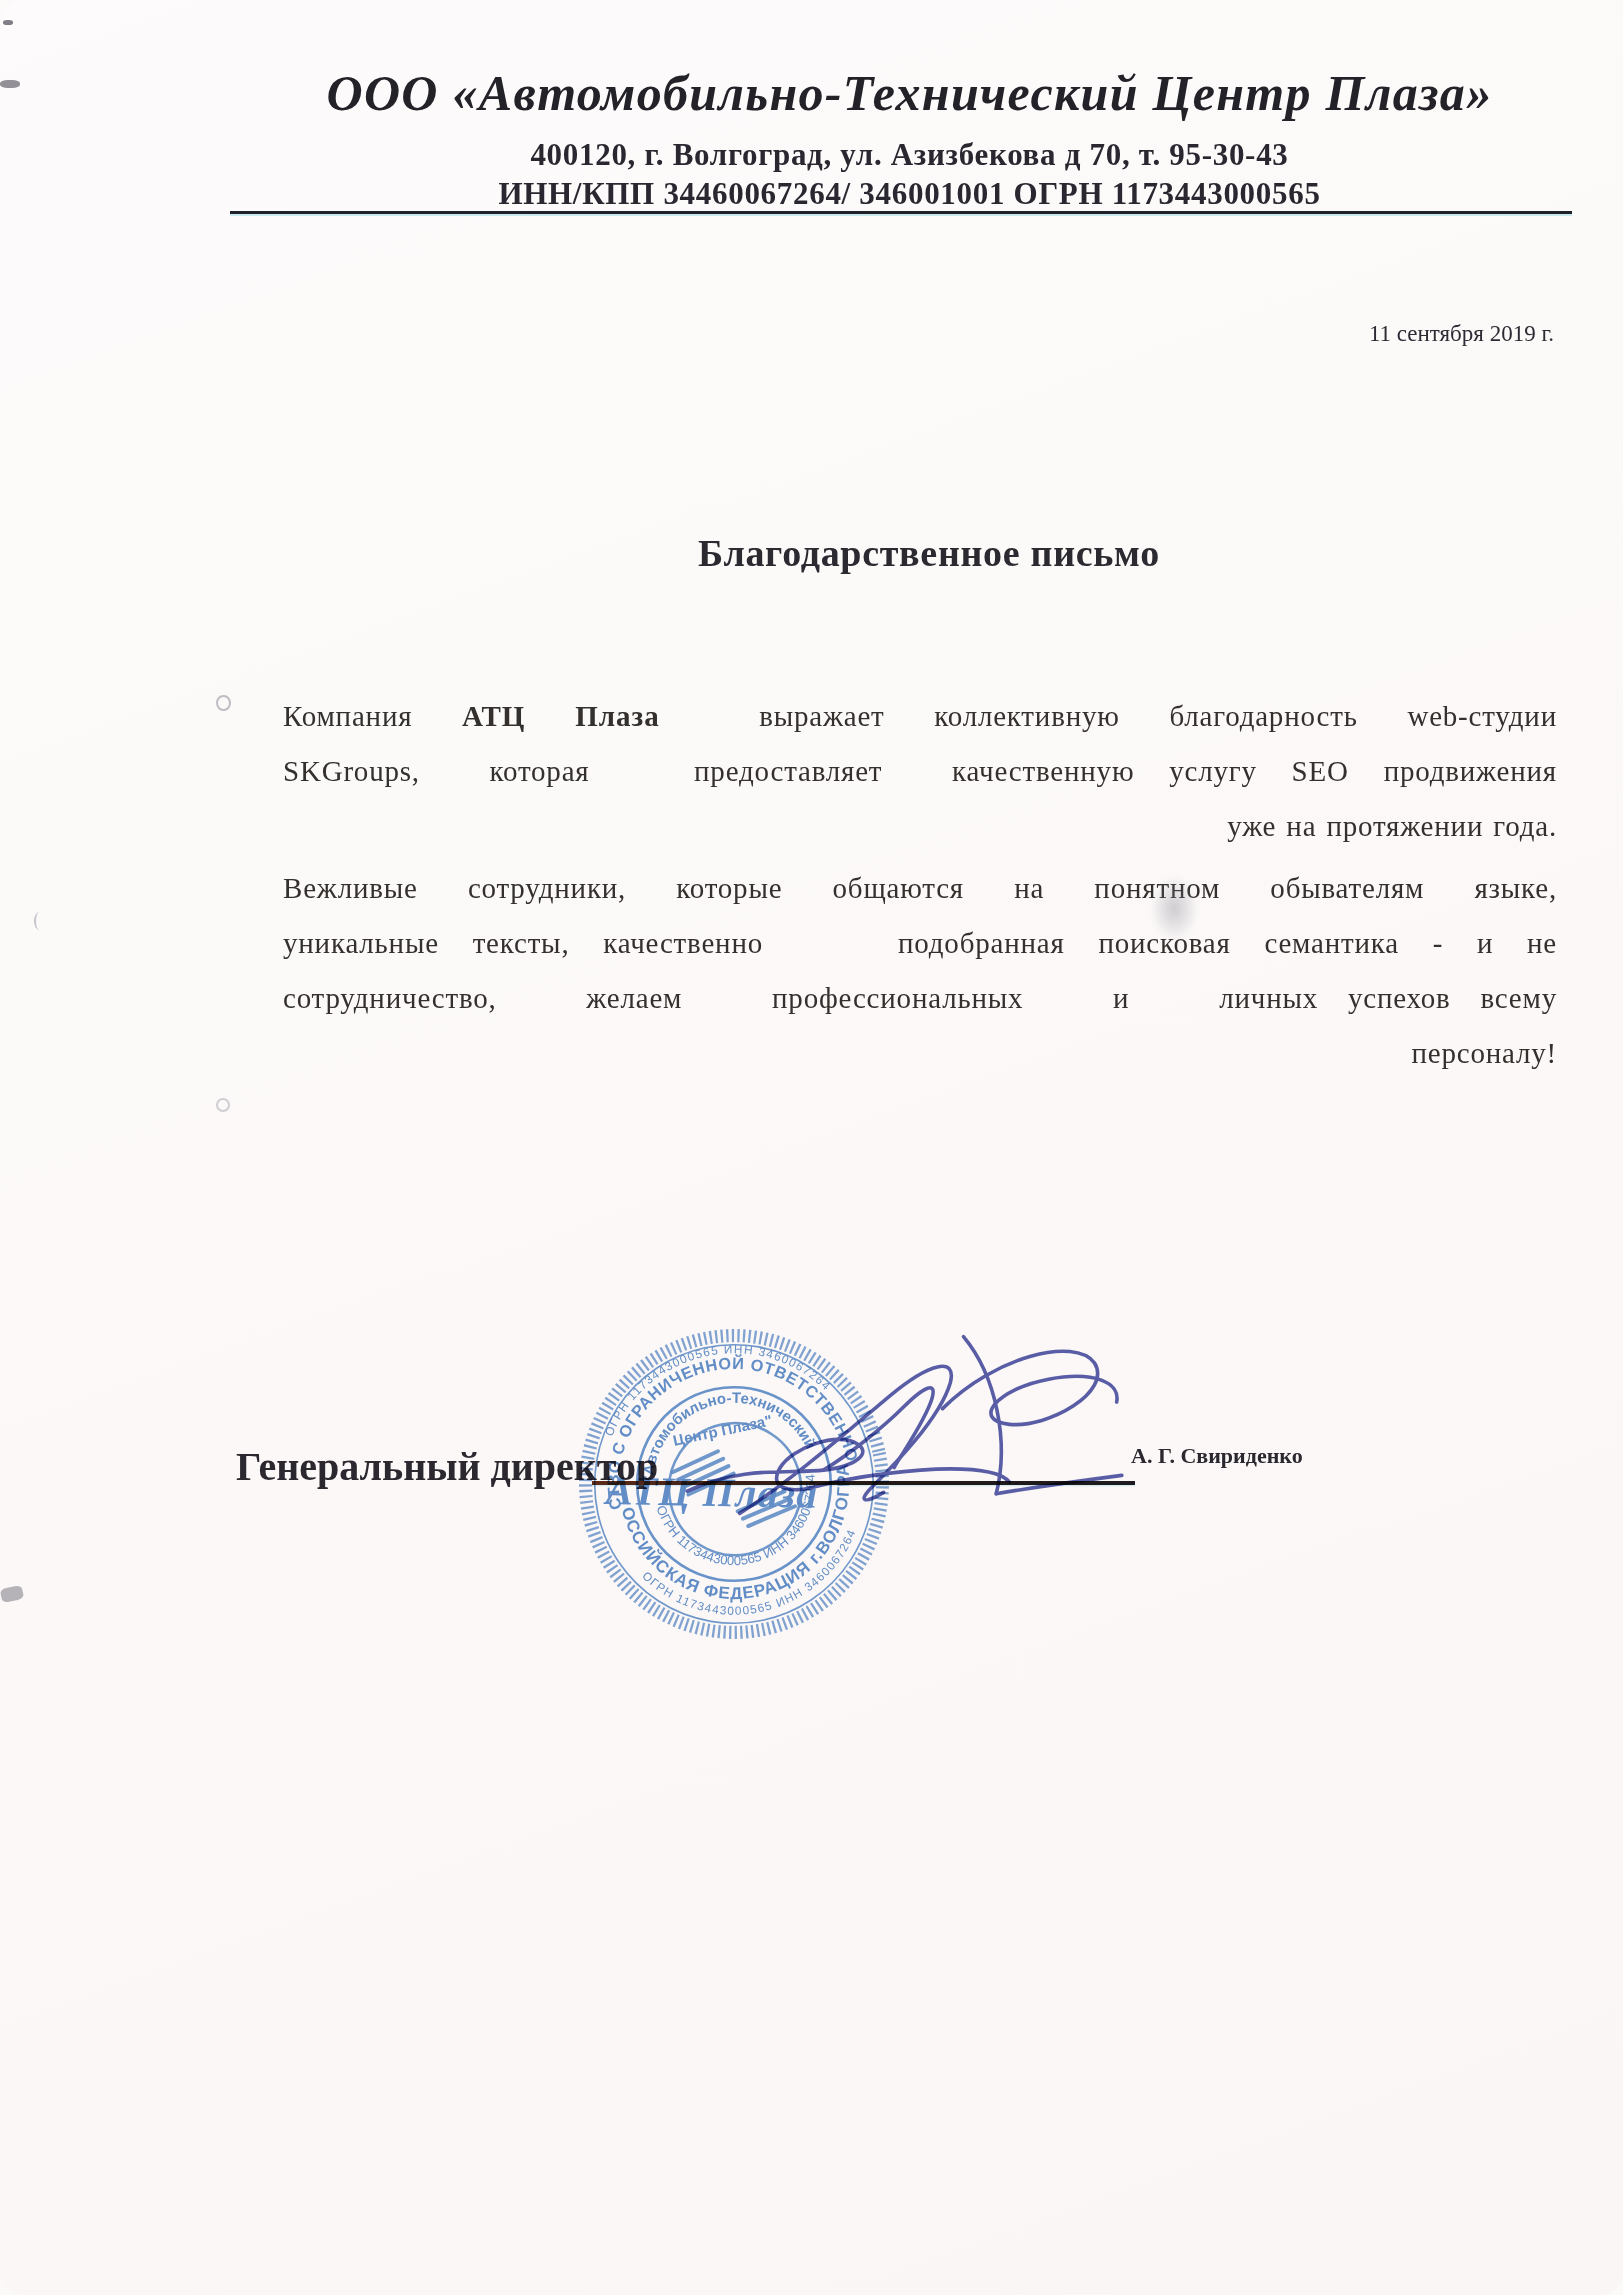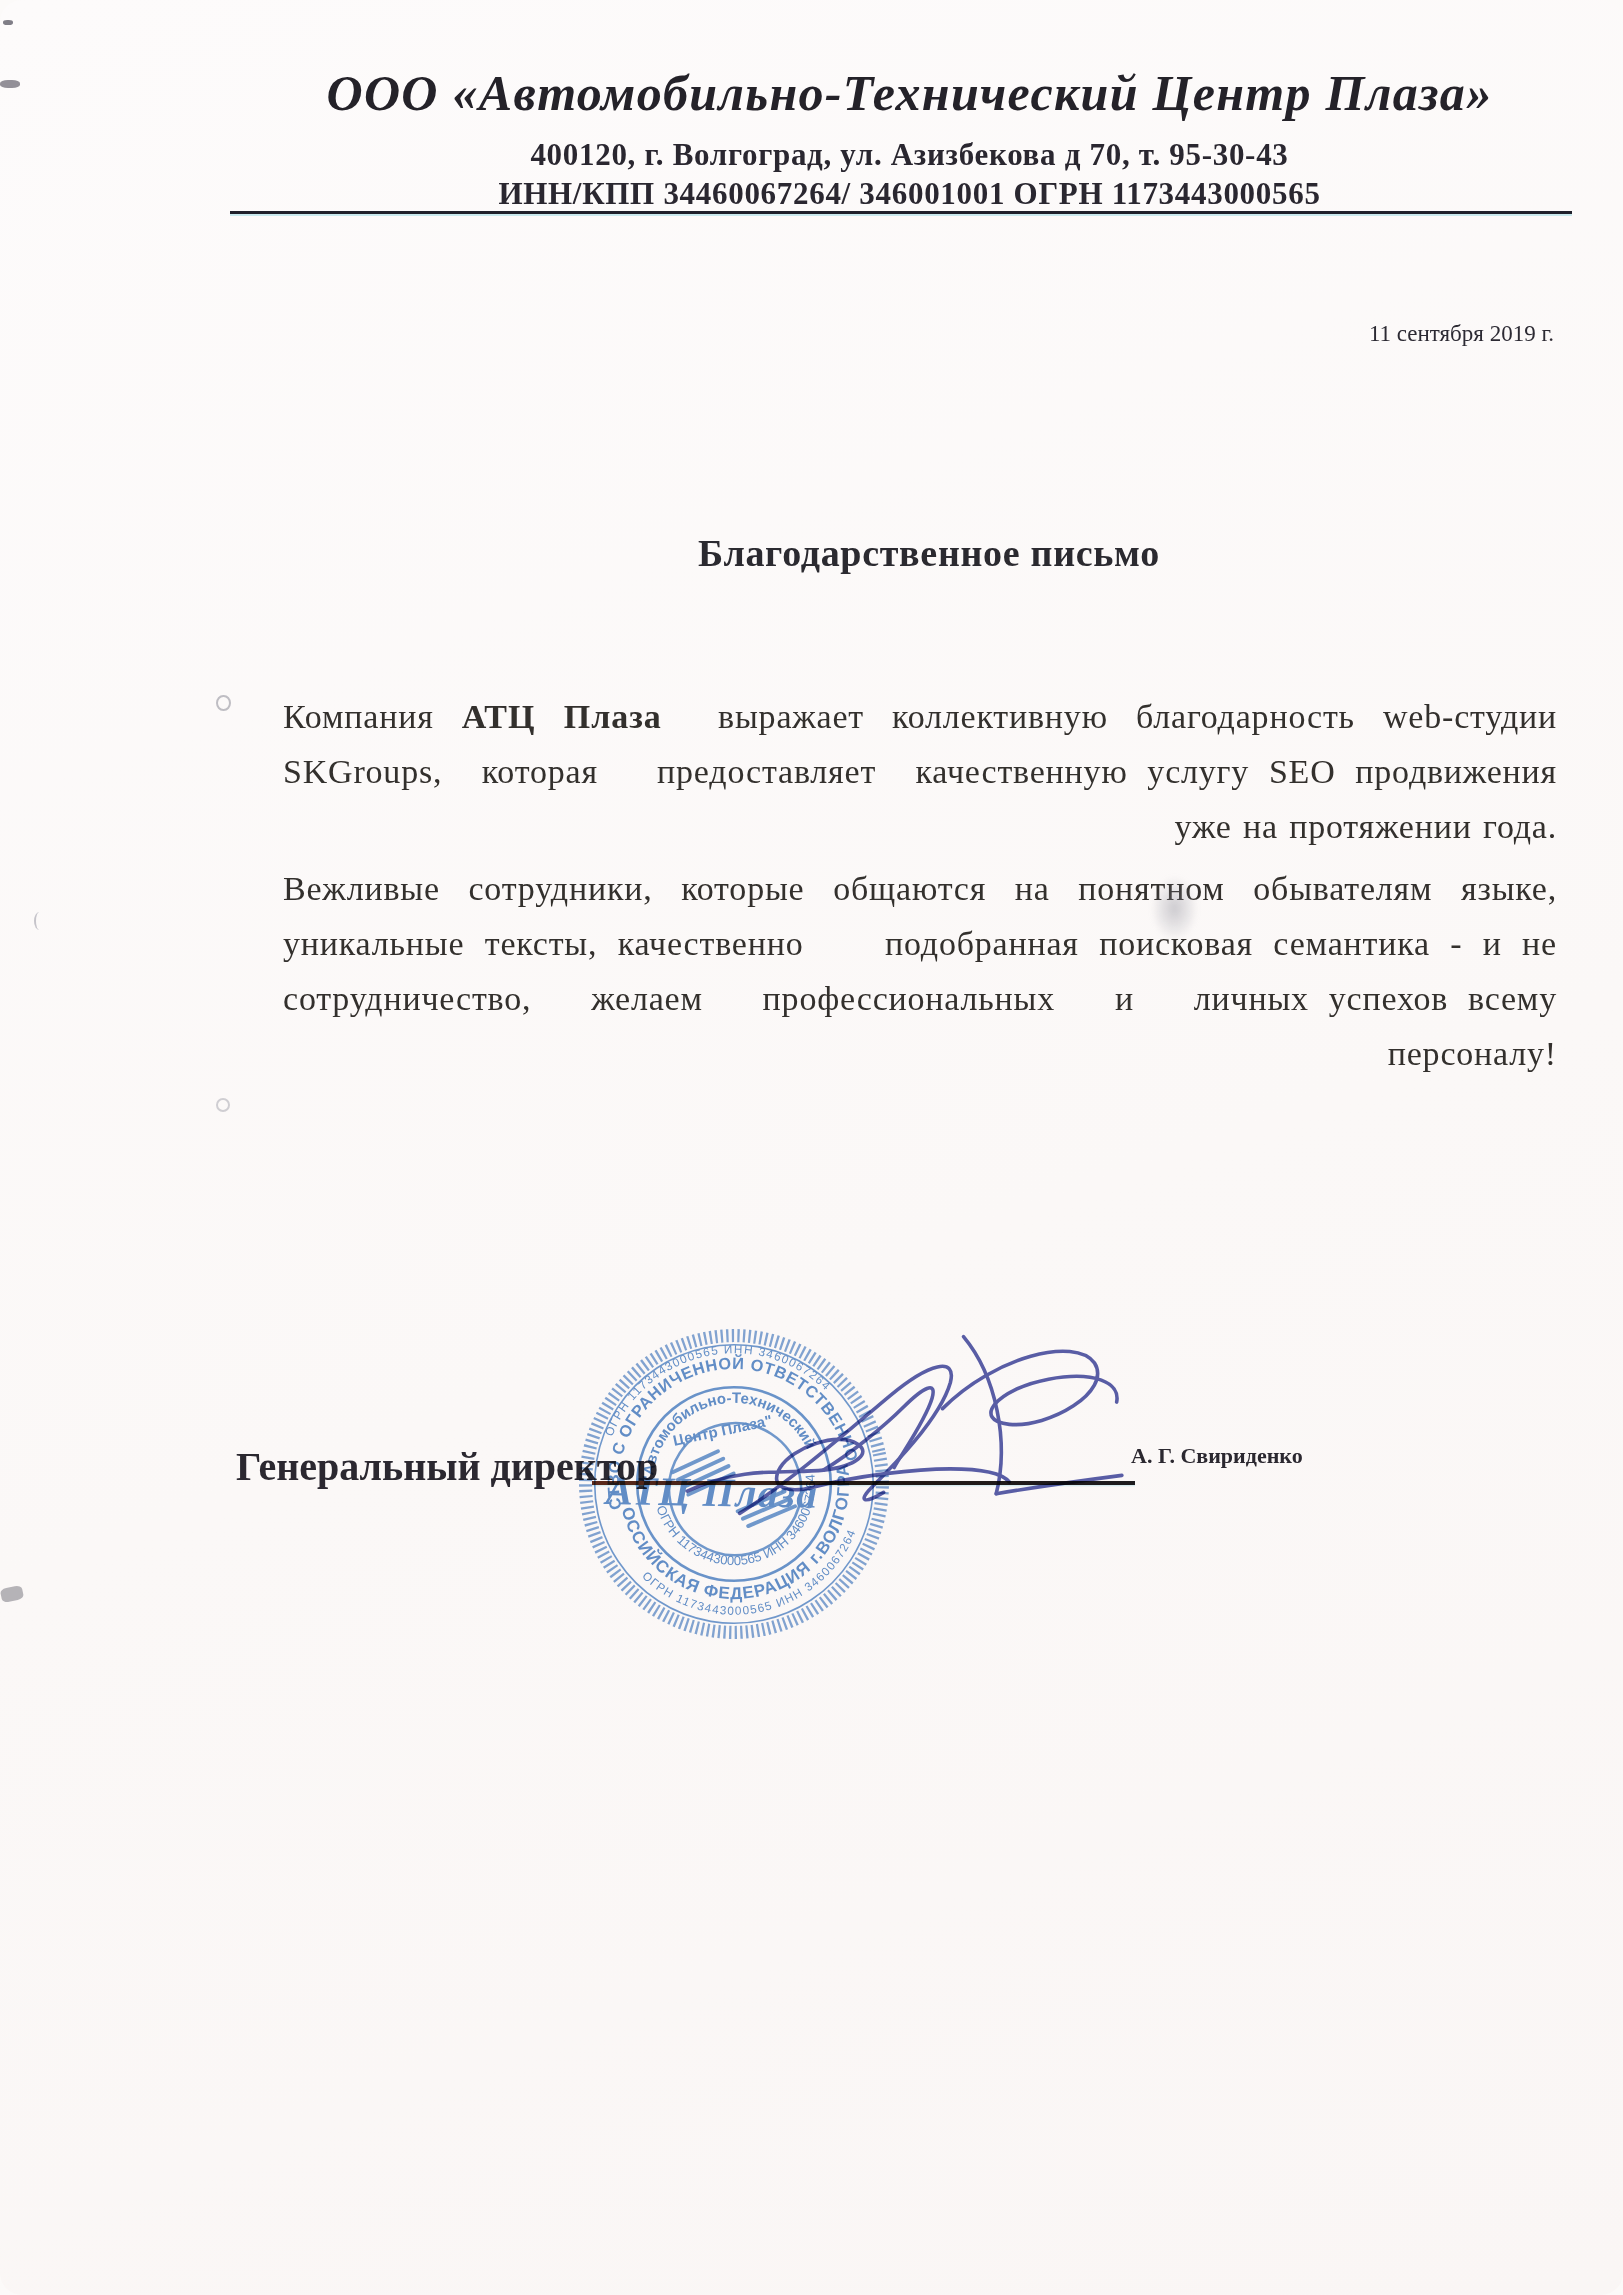--- a/index.html
+++ b/index.html
@@ -29,21 +29,21 @@
   .title{
     position:absolute;left:281px;top:531px;width:1296px;text-align:center;
     font-size:38px;font-weight:bold;letter-spacing:0.7px;color:#2b2a30;
   }
   
   .para{position:absolute;left:283px;width:1274px;}
   .para1{top:689px;}
   .para2{top:861px;}
   .line{
     display:block;width:1274px;height:55px;line-height:55px;overflow:hidden;
-    font-size:34px;letter-spacing:0.8px;word-spacing:2px;text-align:justify;color:#33302d;
+    font-size:29px;letter-spacing:0.8px;word-spacing:2px;text-align:justify;color:#33302d;
   }
   .line::after{content:"";display:inline-block;width:100%;height:0;}
   .line.left{text-align:right;}
   .line.left::after{content:none;}
   .line b{font-weight:bold;letter-spacing:1px;}
   
   .sig-role{position:absolute;left:236px;top:1443px;font-size:40px;font-weight:bold;color:#2b2830;}
   .sig-name{position:absolute;left:1131px;top:1443px;font-size:22px;font-weight:bold;color:#2b2830;}
   .sig-line{
     position:absolute;left:592px;top:1481px;width:543px;height:3.9px;

